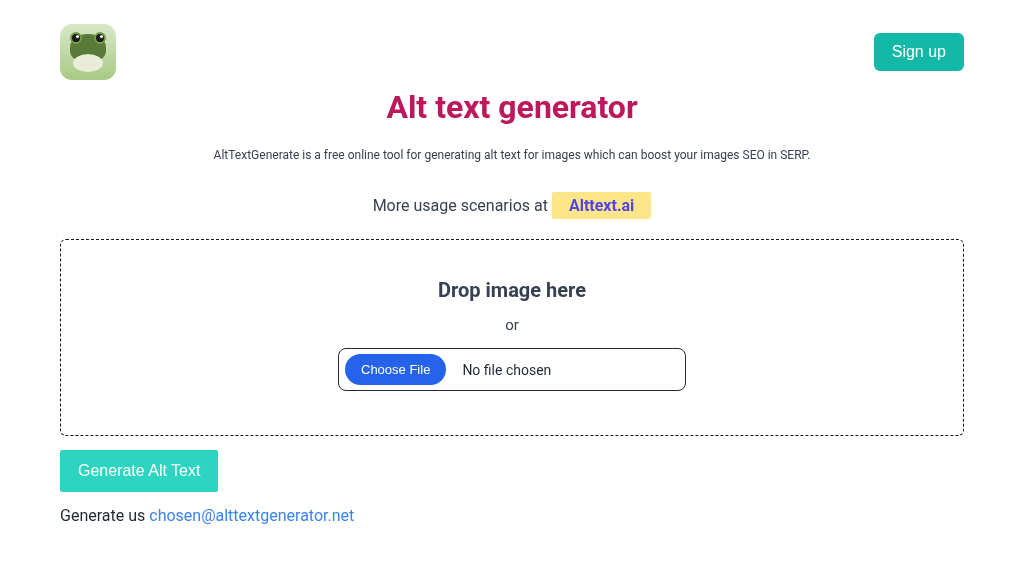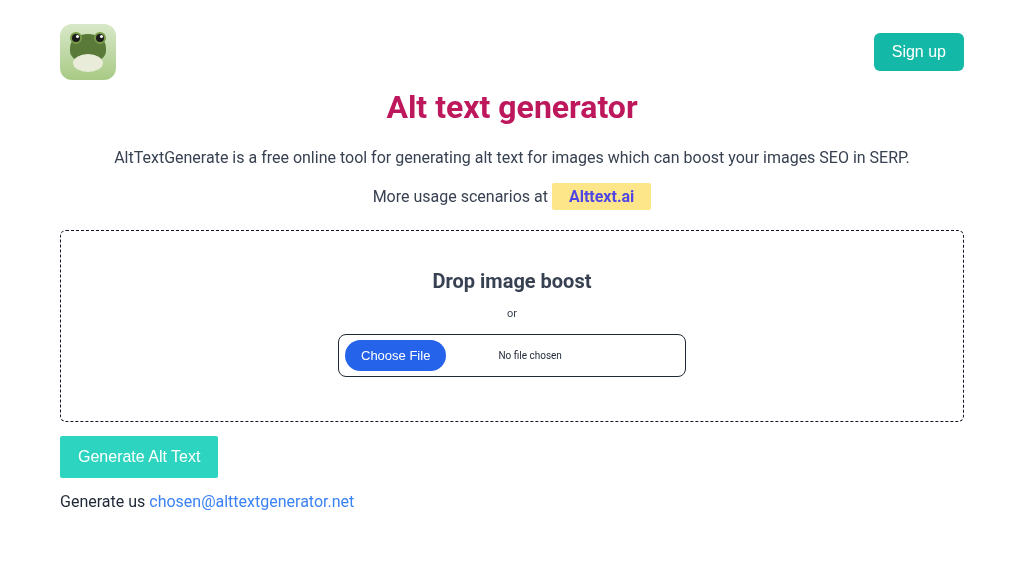--- a/index.html
+++ b/index.html
@@ -101,23 +101,23 @@
       text-align: center;
     }
     .title {
       font-size: 32px;
       font-weight: 700;
       color: #be185d;
       margin-top: 8px;
       margin-bottom: 22px;
     }
     .description {
-      font-size: 16px;
-      color: #374151;
-      margin-bottom: 20px;
+      font-size: 12px;
+      color: #374151;
+      margin-bottom: 34px;
     }
     .usage-scenarios {
       font-size: 16px;
       color: #374151;
       margin-bottom: 24px;
     }
     .alttext-link {
       background: #fde68a;
       padding: 4px 17px;
       color: #4f46e5;
@@ -130,21 +130,21 @@
       padding: 38px 20px 44px 20px;
       margin-bottom: 14px;
     }
     .drop-title {
       font-size: 20px;
       font-weight: 700;
       color: #374151;
       margin-bottom: 14px;
     }
     .or-text {
-      font-size: 11px;
+      font-size: 15px;
       color: #374151;
       margin-bottom: 14px;
     }
     .file-input-wrap {
       display: inline-flex;
       align-items: center;
       border: 1px solid #1f2937;
       border-radius: 8px;
       padding: 5px 6px;
       width: 348px;
@@ -153,23 +153,22 @@
     .choose-file-btn {
       background: #2563eb;
       color: white;
       border: none;
       padding: 8px 16px;
       border-radius: 18px;
       font-size: 13px;
       cursor: pointer;
     }
     .file-status {
-      font-size: 10px;
+      font-size: 14px;
       color: #1f2937;
-      margin-left: 36px;
     }
     .generate-btn {
       background: #2dd4bf;
       color: white;
       border: none;
       padding: 12px 18px;
       border-radius: 2px;
       font-size: 16px;
       cursor: pointer;
       display: block;
@@ -205,21 +204,21 @@
 
 <div class="main">
   <h1 class="title">Alt text generator</h1>
   <p class="description">AltTextGenerate is a free online tool for generating alt text for images which can boost your images SEO in SERP.</p>
   <p class="usage-scenarios">
     <span>More usage scenarios at </span>
     <a class="alttext-link">Alttext.ai</a>
   </p>
 
   <div class="dropzone">
-    <div class="drop-title">Drop image boost</div>
+    <div class="drop-title">Drop image here</div>
     <div class="or-text">or</div>
     <div class="file-input-wrap">
       <button class="choose-file-btn">Choose File</button>
       <span class="file-status">No file chosen</span>
     </div>
   </div>
 
   <button class="generate-btn">Generate Alt Text</button>
 
   <div class="contact">

